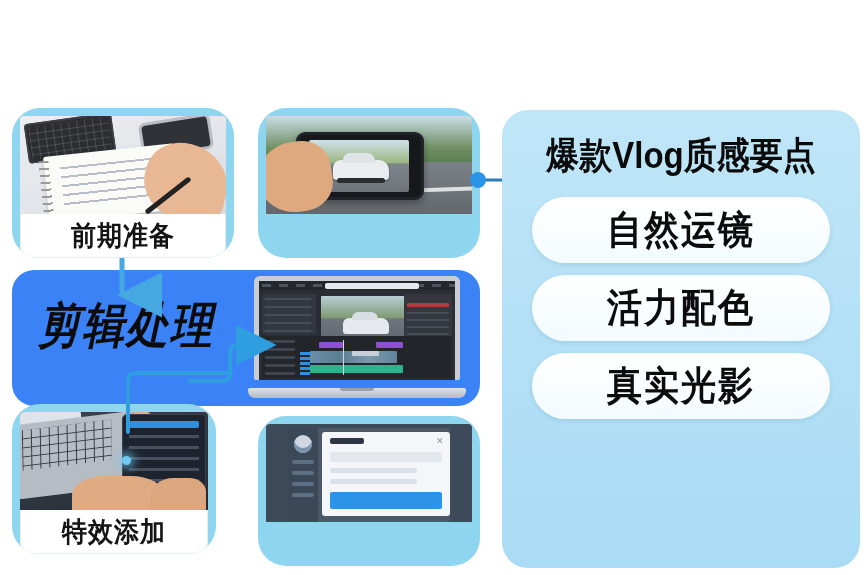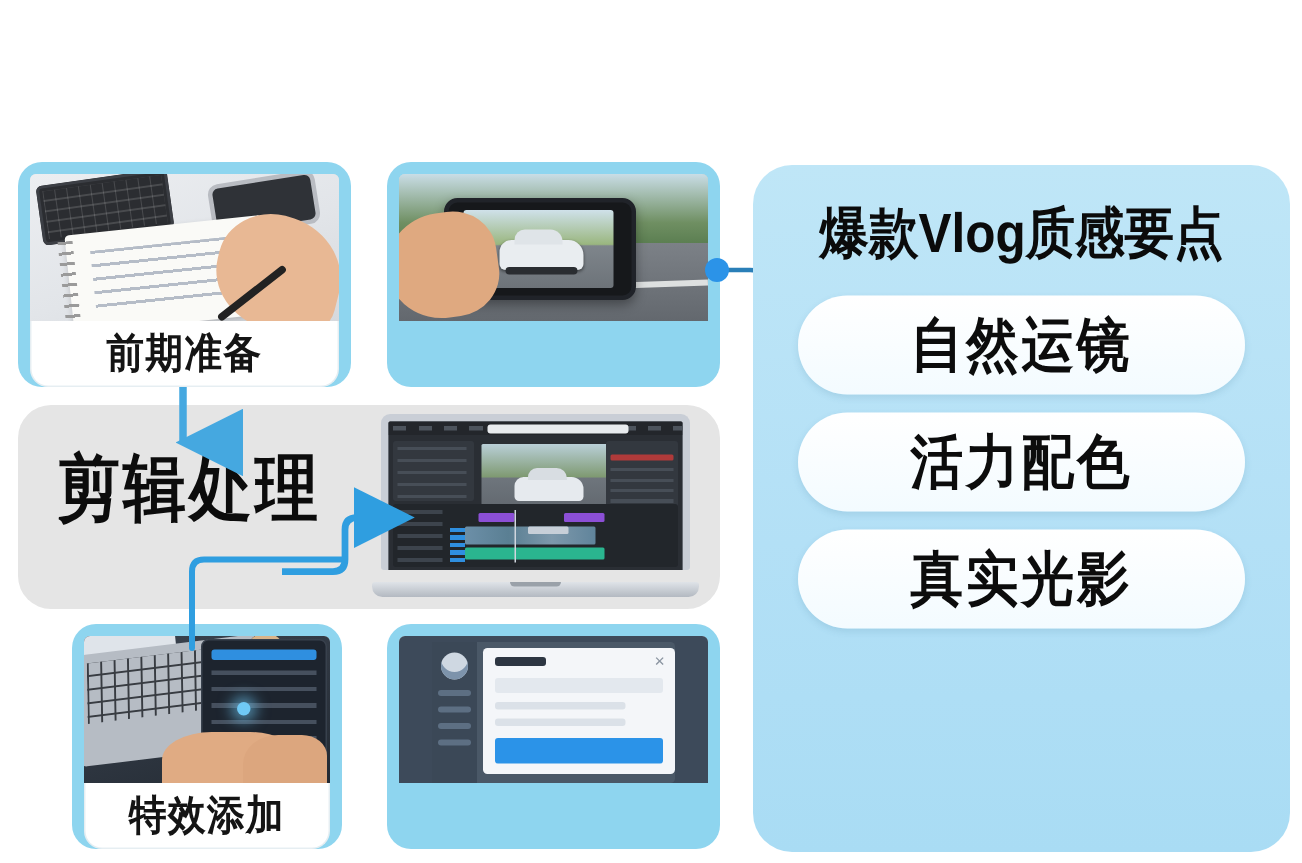--- a/index.html
+++ b/index.html
@@ -47,21 +47,21 @@
     position: absolute;
     left: 8px; top: 104px;
     width: 482px;
     height: 466px;
   }
 
   
   .photo-card {
     position: absolute;
     background: #8ed5ef;
-    border-radius: 16px;
+    border-radius: 28px;
     padding: 8px 8px 12px 8px;
     overflow: hidden;
   }
   .photo-card .thumb {
     width: 100%;
     height: 98px;
     border-radius: 4px 4px 0 0;
     overflow: hidden;
     position: relative;
     background: #d9dde2;
@@ -80,30 +80,31 @@
   .photo-card .caption span {
     font-size: 25px;
     font-weight: 700;
     color: #141414;
     letter-spacing: 1px;
     transform: scaleY(1.1);
   }
 
   #card-prep   { left: 4px;   top: 4px;   width: 222px; height: 150px; }
   #card-shoot  { left: 250px; top: 4px;   width: 222px; height: 150px; }
-  #card-fx     { left: 4px;   top: 312px; width: 180px; height: 150px; margin-left: 36px; }
+  #card-fx     { left: 4px;   top: 300px; width: 204px; height: 150px; }
   #card-export { left: 250px; top: 312px; width: 222px; height: 150px; }
 
   
   #edit-band {
     position: absolute;
     left: 4px; top: 166px;
     width: 468px; height: 136px;
-    background: #e5e5e5;
+    background: #3b82f6;
     border-radius: 22px;
+    font-style: italic;
   }
   #edit-label {
     position: absolute;
     left: 26px; top: 28px;
     font-size: 42px;
     font-weight: 900;
     color: #0c0c0c;
     letter-spacing: 2px;
     transform: scaleY(1.15);
   }

